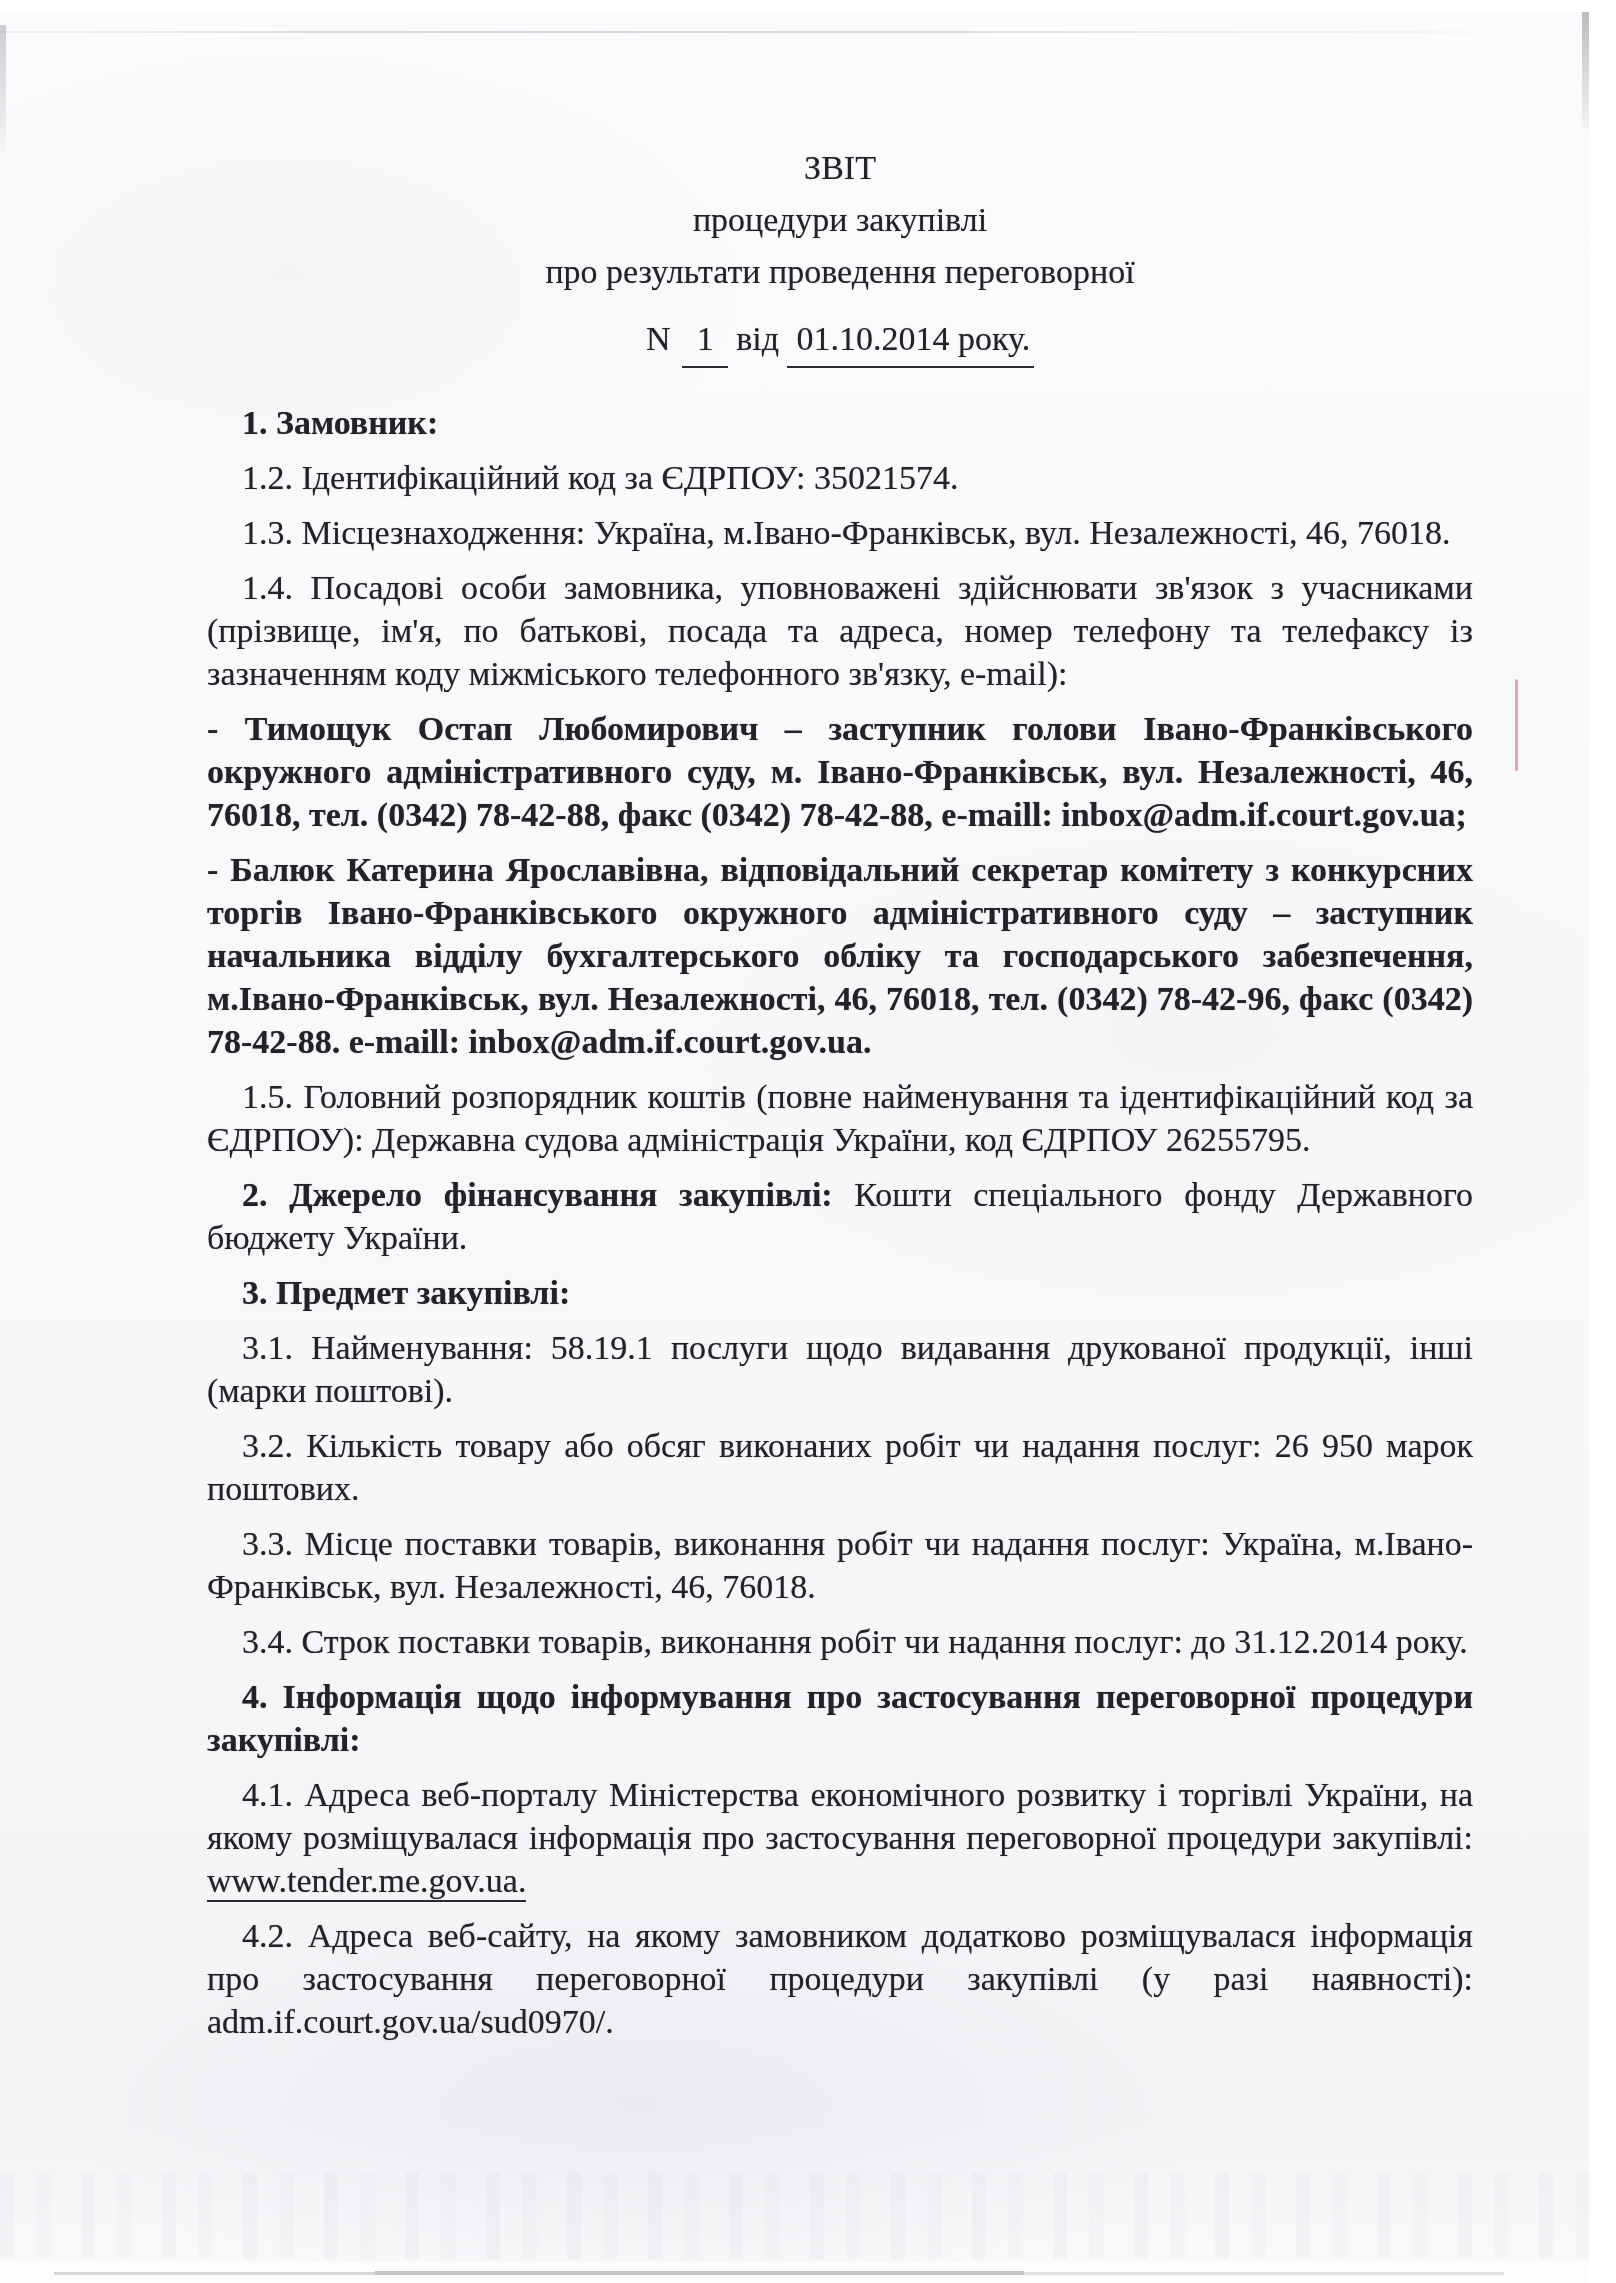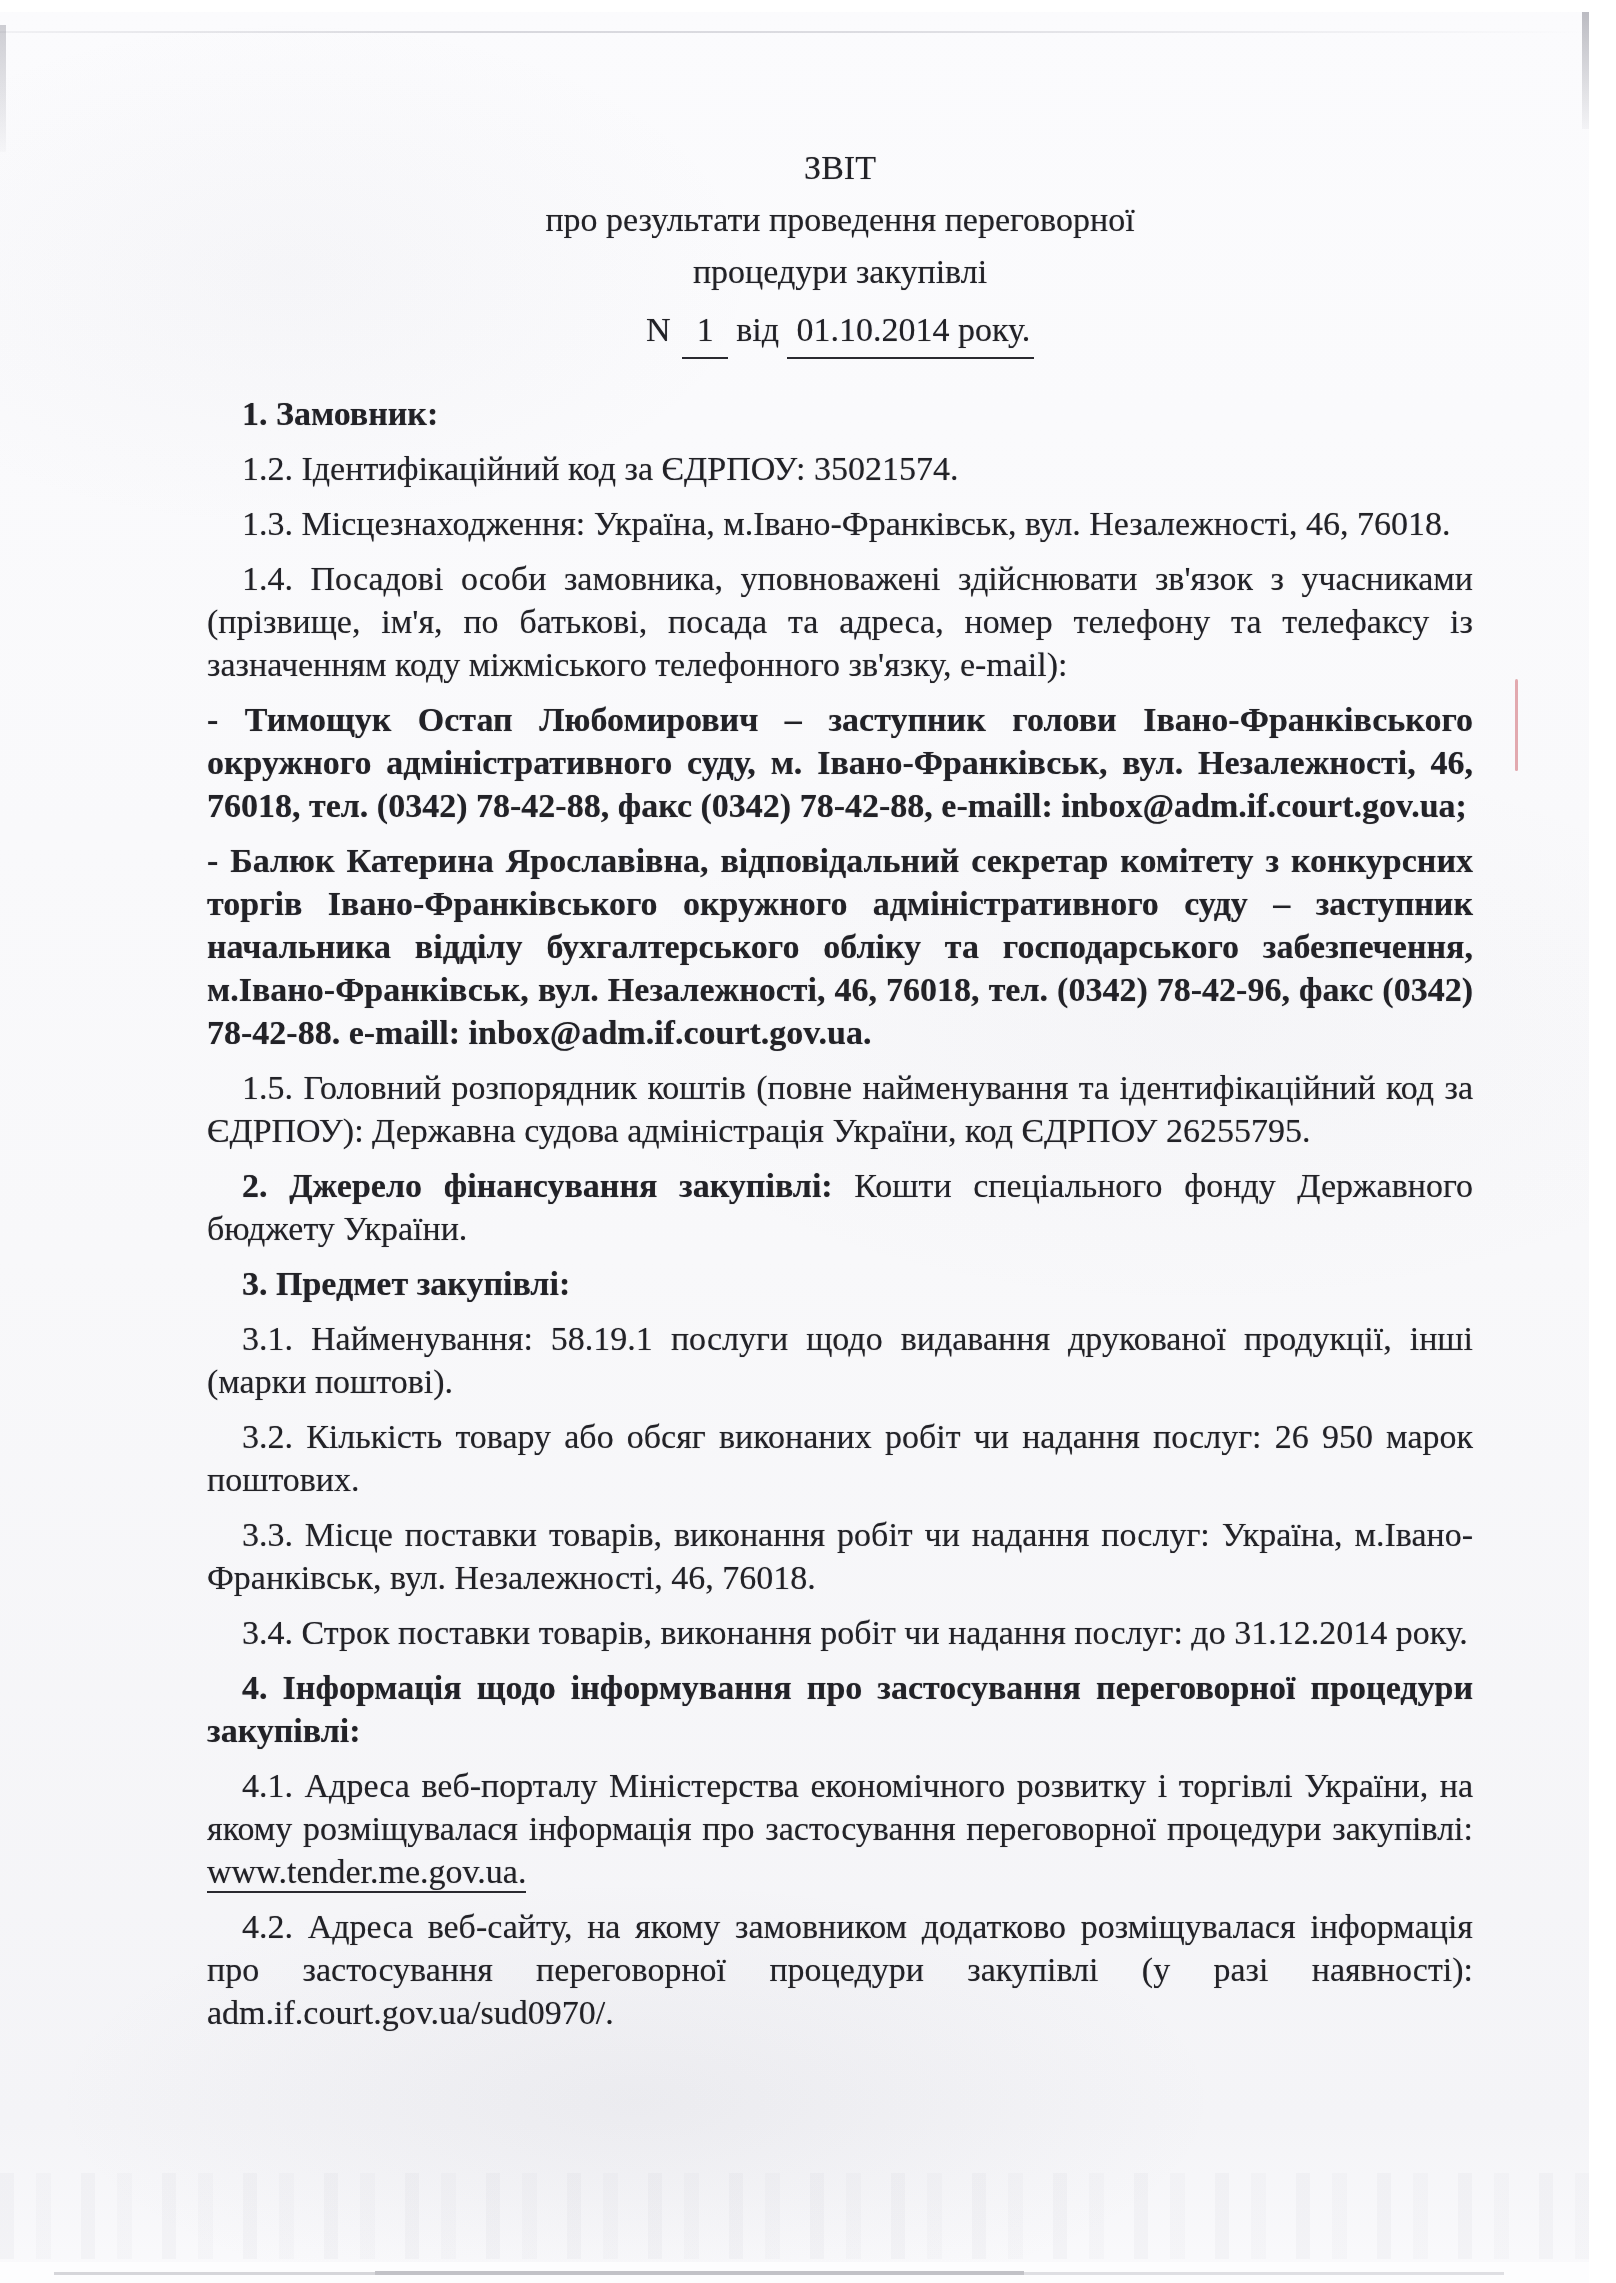--- a/index.html
+++ b/index.html
@@ -66,21 +66,21 @@
     position: absolute; left: 195px; top: 142px; width: 1290px;
     font-size: 34px; line-height: 43px;
     text-shadow: 0 0 1px rgba(35,35,42,0.45);
   }
   .title-block {
     text-align: center;
     line-height: 52px;
     margin-bottom: 33px;
   }
   .title-line { display: block; }
-  .num-line { margin-top: 6px; }
+  .num-line { margin-top: 15px; }
   .u-num {
     display: inline-block; padding: 0 14.6px 1px 14.6px; margin: 0 7.8px 0 11.7px;
     border-bottom: 2.9px solid #2a2a30;
   }
   .u-date {
     display: inline-block; padding: 0 3.9px 1px 9.8px; margin-left: 7.8px;
     border-bottom: 2.9px solid #2a2a30;
   }
   .content p {
     margin: 12px;
@@ -100,22 +100,22 @@
 
   <div class="edge-top"></div>
   <div class="scanline-top"></div>
   <div class="edge-right-top"></div>
   <div class="edge-left-top"></div>
 
   <div class="content">
 
     <div class="title-block">
       <span class="title-line">ЗВІТ</span>
+      <span class="title-line">процедури закупівлі</span>
       <span class="title-line">про результати проведення переговорної</span>
-      <span class="title-line">процедури закупівлі</span>
       <span class="title-line num-line"><span>N</span><span class="u-num">1</span><span>від</span><span class="u-date">01.10.2014 року.</span></span>
     </div>
 
     <p class="bold">1. Замовник:</p>
     <p>1.2. Ідентифікаційний код за ЄДРПОУ: 35021574.</p>
     <p>1.3. Місцезнаходження: Україна, м.Івано-Франківськ, вул. Незалежності, 46, 76018.</p>
     <p>1.4. Посадові особи замовника,  уповноважені  здійснювати зв'язок з учасниками (прізвище, ім'я,  по батькові,  посада та адреса,  номер  телефону та  телефаксу  із  зазначенням  коду міжміського телефонного зв'язку, e-mail):</p>
     <p class="flush">- Тимощук Остап Любомирович – заступник голови Івано-Франківського окружного адміністративного суду, м. Івано-Франківськ,  вул. Незалежності, 46,  76018,  тел.  (0342)  78-42-88,  факс   (0342)  78-42-88,  e-maill: inbox@adm.if.court.gov.ua;</p>
     <p class="flush">- Балюк Катерина Ярославівна, відповідальний секретар комітету з конкурсних торгів Івано-Франківського окружного адміністративного суду – заступник начальника відділу бухгалтерського обліку та господарського забезпечення, м.Івано-Франківськ, вул. Незалежності, 46, 76018, тел. (0342) 78-42-96, факс (0342) 78-42-88. e-maill:  inbox@adm.if.court.gov.ua.</p>
     <p>1.5. Головний  розпорядник  коштів  (повне  найменування  та ідентифікаційний код за ЄДРПОУ): Державна судова адміністрація України, код ЄДРПОУ 26255795.</p>

